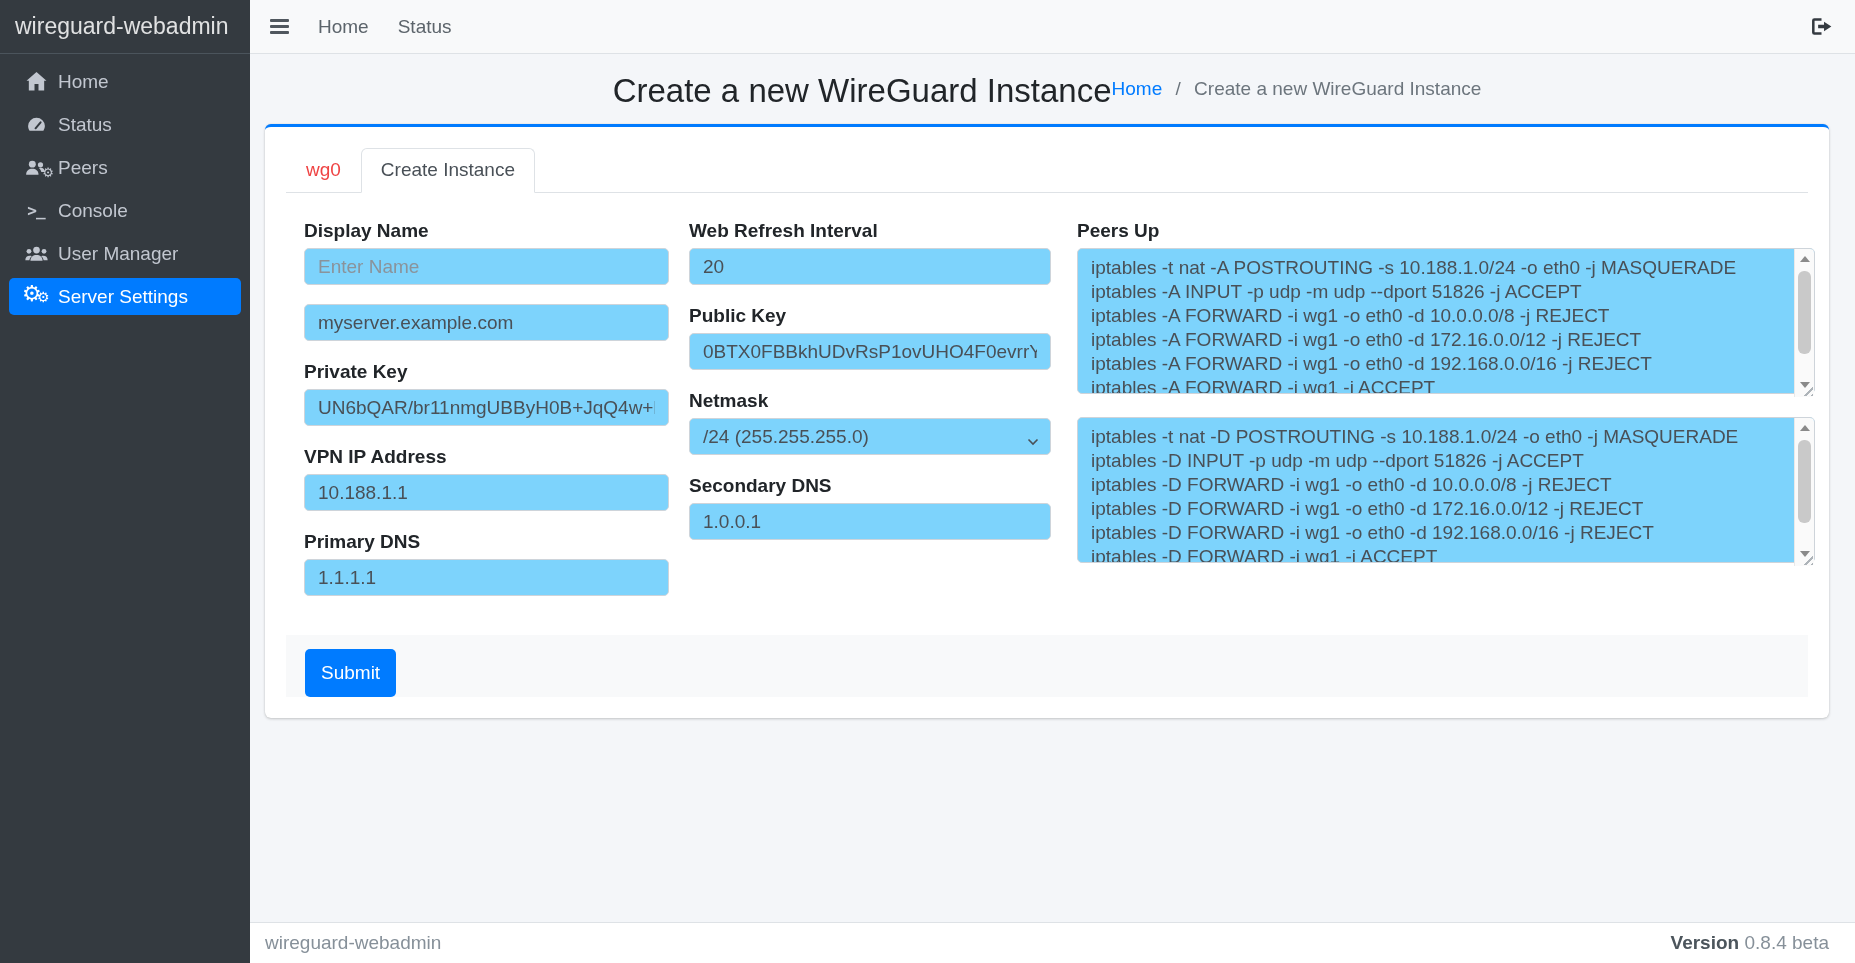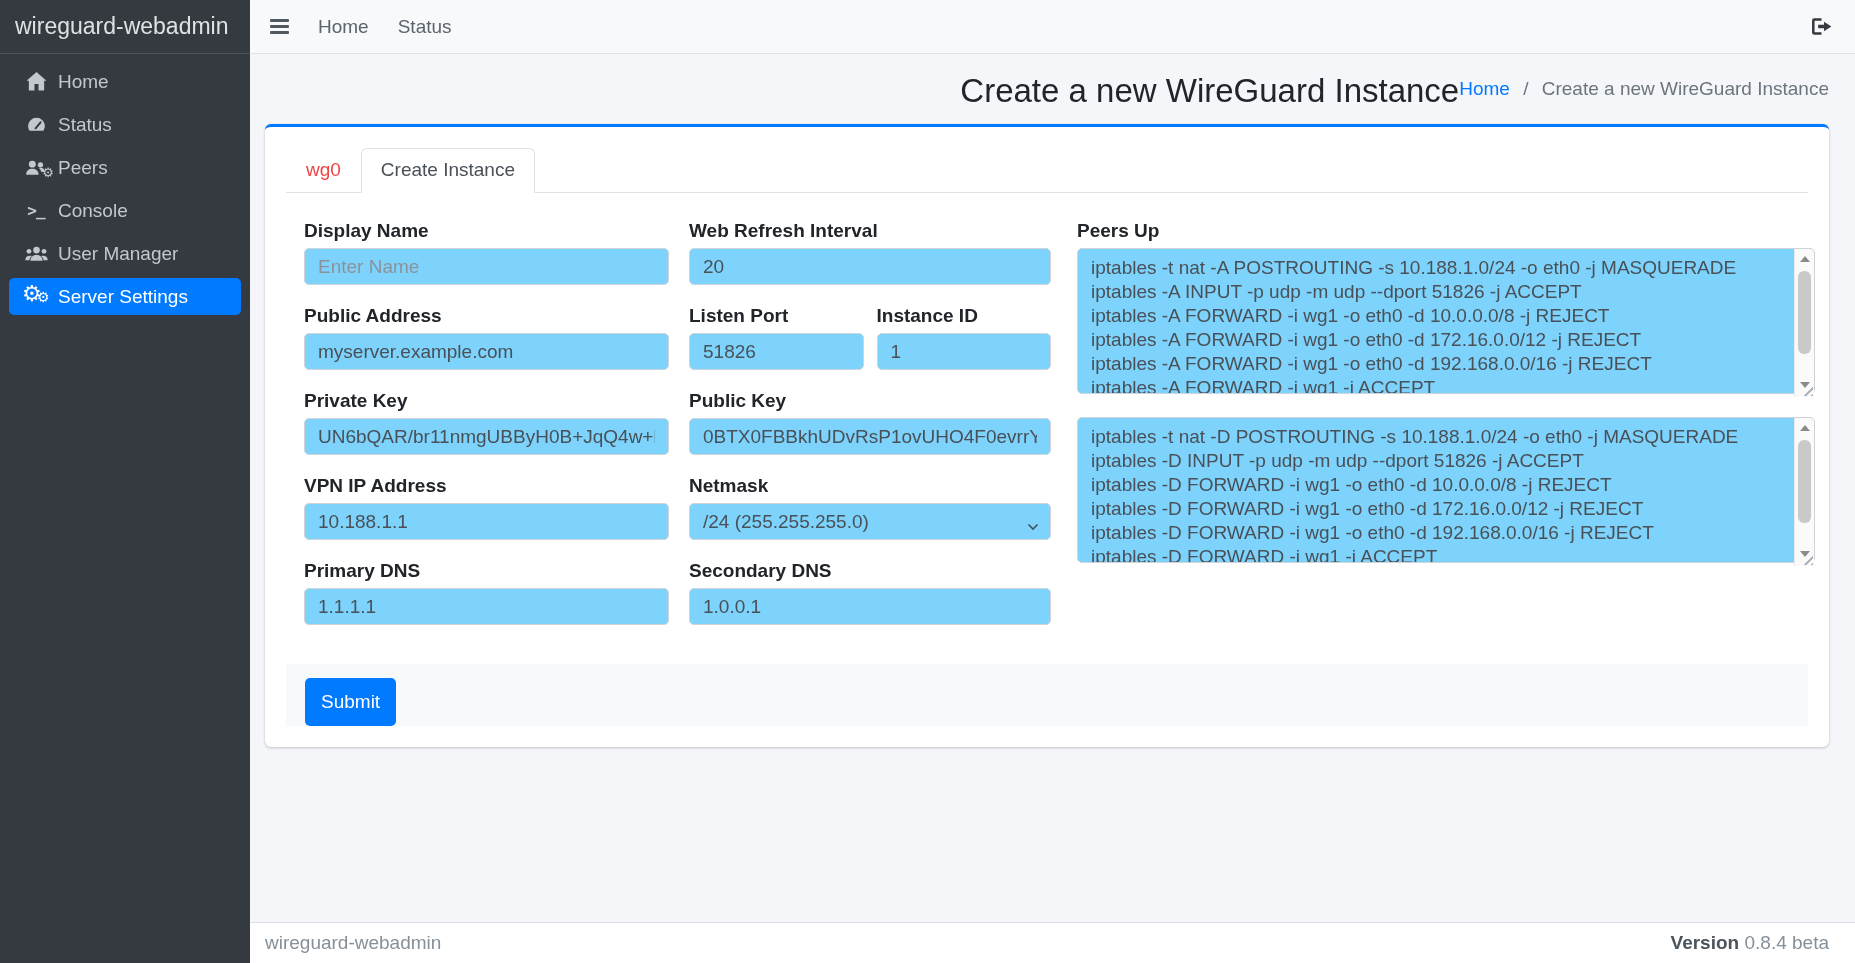--- a/index.html
+++ b/index.html
@@ -35,21 +35,21 @@
   .burger span { width:19px; height:3px; background:#50575e; border-radius:1px; }
   .topnav a.navlink { color:#5c646b; font-size:19px; text-decoration:none;
     margin-left:29px; cursor:pointer; }
   .topnav .spacer { flex:1; }
   .logout { cursor:pointer; display:flex; align-items:center; }
   .logout svg { fill:#343a40; }
 
   
   .content { margin-left:250px; background:#f4f6f9; height:868px;
     padding:17px 26px 0 15px; overflow:hidden; }
-  .content-header { display:flex; justify-content:flex-end;
+  .content-header { display:flex; justify-content:center;
     align-items:flex-start; margin-bottom:13px; }
   h1.page-title { font-size:33px; font-weight:500; color:#212529; line-height:40px; }
   .breadcrumb { font-size:19px; line-height:27px; margin-top:4px; white-space:nowrap; }
   .breadcrumb .bc-home { color:#007bff; text-decoration:none; cursor:pointer; }
   .breadcrumb .bc-sep { color:#6c757d; margin:0 8px; }
   .breadcrumb .bc-cur { color:#6c757d; }
 
   
   .card { background:#fff; border-radius:6px; border-top:3px solid #007bff;
     box-shadow:0 0 1px rgba(0,0,0,.125), 0 1px 3px rgba(0,0,0,.2); }
@@ -222,51 +222,40 @@
       </div>
 
       <div class="form-grid">
 
         <div class="col1">
           <div class="form-group">
             <label>Display Name</label>
             <input class="form-control" type="text" placeholder="Enter Name" style="">
           </div>
           <div class="form-group">
-            <label>Public Address</label>
             <input class="form-control" type="text" value="myserver.example.com" style="">
           </div>
           <div class="form-group">
             <label>Private Key</label>
             <input class="form-control" type="text" value="UN6bQAR/br11nmgUBByH0B+JqQ4w+kFNFbmC8R" style="">
           </div>
           <div class="form-group">
             <label>VPN IP Address</label>
             <input class="form-control" type="text" value="10.188.1.1" style="">
           </div>
           <div class="form-group">
             <label>Primary DNS</label>
             <input class="form-control" type="text" value="1.1.1.1" style="">
           </div>
         </div>
 
         <div class="col2">
           <div class="form-group">
             <label>Web Refresh Interval</label>
             <input class="form-control" type="text" value="20" style="">
-          </div>
-          <div class="split">
-            <div class="form-group">
-              <label>Listen Port</label>
-              <input class="form-control" type="text" value="51826" style="">
-            </div>
-            <div class="form-group">
-              <label>Instance ID</label>
-              <input class="form-control" type="text" value="1" style="">
-            </div>
           </div>
           <div class="form-group">
             <label>Public Key</label>
             <input class="form-control" type="text" value="0BTX0FBBkhUDvRsP1ovUHO4F0evrrYug7IEJRyA3sr" style="">
           </div>
           <div class="form-group">
             <label>Netmask</label>
             <div class="select-wrap">
               <select class="form-control">
                 <option selected="">/24 (255.255.255.0)</option>

